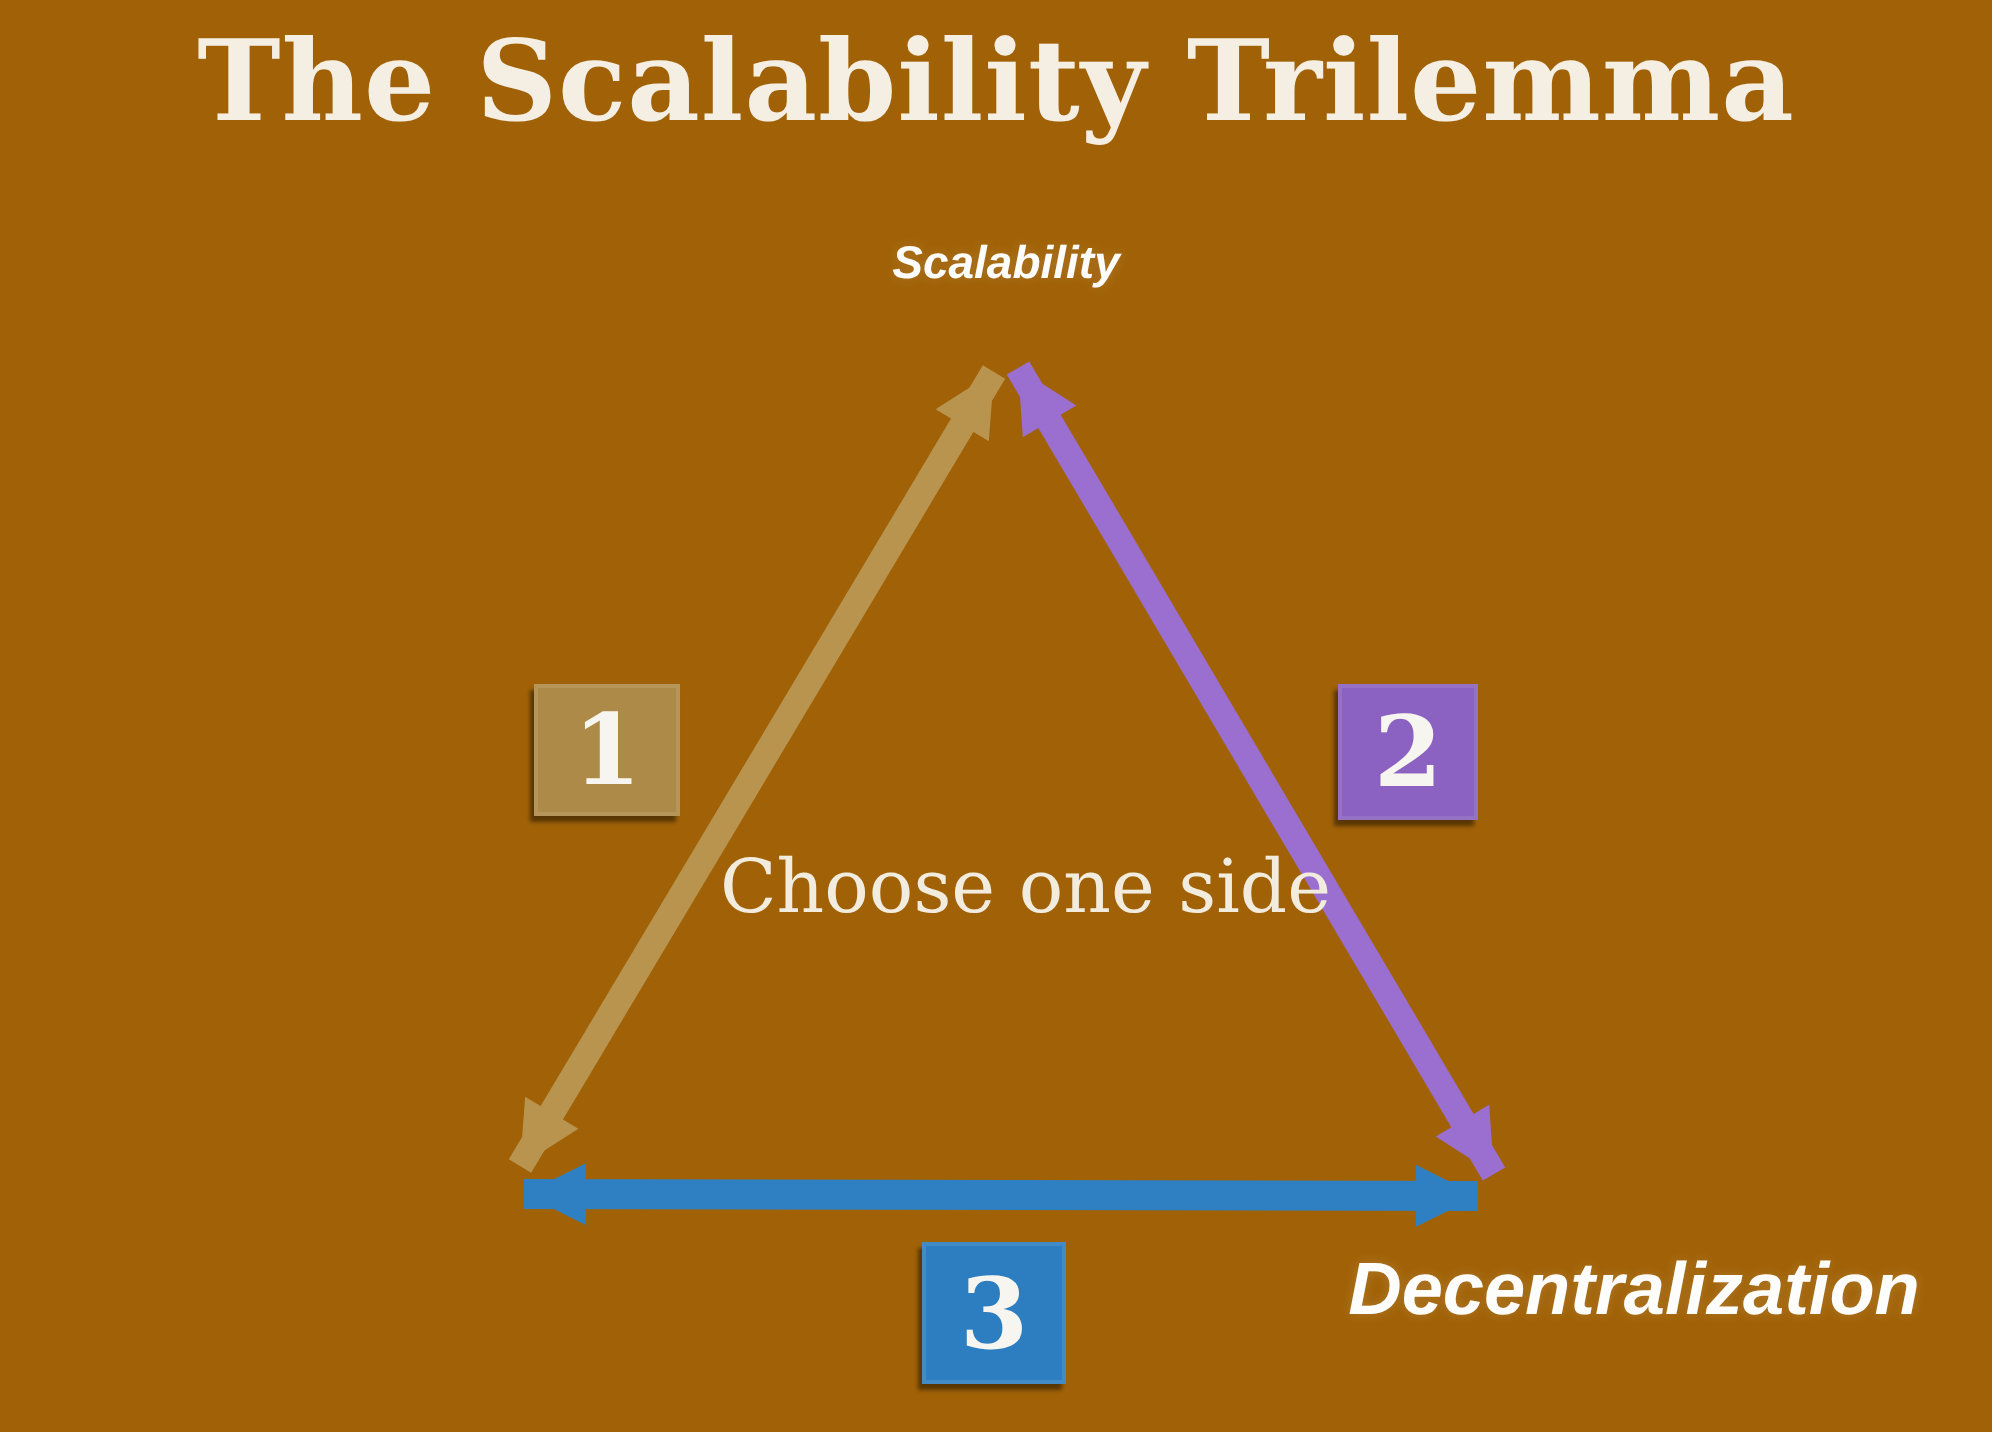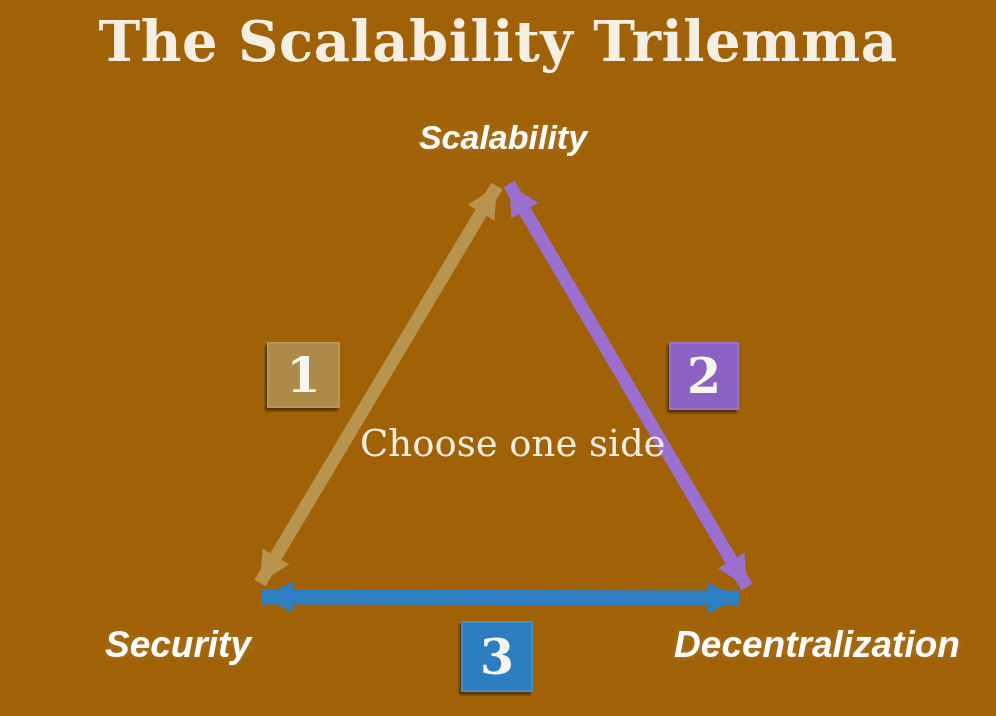--- a/index.html
+++ b/index.html
@@ -35,21 +35,21 @@
   }
   .vertex-label {
     position: absolute;
     transform: translateX(-50%);
     font-family: "Liberation Sans", sans-serif;
     font-style: italic;
     font-weight: 700;
     white-space: nowrap;
     text-shadow: 0 0 6px rgba(255,255,255,0.15);
   }
-  .vlabel-scalability { left: 503px; top: 118px; font-size: 34px; }
+  .vlabel-scalability { left: 503px; top: 118px; font-size: 23px; }
   .vlabel-security { left: 178px; top: 624px; font-size: 37px; }
   .vlabel-decentralization { left: 817px; top: 624px; font-size: 37px; }
   .num-badge {
     position: absolute;
     display: flex;
     align-items: center;
     justify-content: center;
     font-family: "DejaVu Serif", serif;
     font-weight: 700;
     font-size: 49px;
@@ -91,21 +91,20 @@
 
     <line x1="260" y1="583" x2="497" y2="186" stroke-width="13" stroke-linecap="butt" marker-start="url(#head-1)" marker-end="url(#head-1)" stroke="#b9944f"></line>
 
     <line x1="509" y1="184" x2="747" y2="587" stroke-width="13" stroke-linecap="butt" marker-start="url(#head-2)" marker-end="url(#head-2)" stroke="#9a6fd0"></line>
 
     <line x1="262" y1="597" x2="739" y2="598" stroke-width="15" stroke-linecap="butt" marker-start="url(#head-3)" marker-end="url(#head-3)" stroke="#2e80c3"></line>
   </svg>
 
   <div class="vertex-label vlabel-scalability" style="color: rgb(253, 253, 252);">Scalability</div>
 
-  <div class="vertex-label vlabel-security" style="color: rgb(253, 253, 252);">Security</div>
 
   <div class="vertex-label vlabel-decentralization" style="color: rgb(253, 253, 252); text-align: right;">Decentralization</div>
 
   <div class="num-badge badge-1" style="background-color: rgb(173, 138, 72);">
     <span style="color: rgb(247, 245, 239);">1</span>
   </div>
 
   <div class="num-badge badge-2" style="background-color: rgb(139, 98, 193);">
     <span style="color: rgb(247, 245, 239);">2</span>
   </div>

